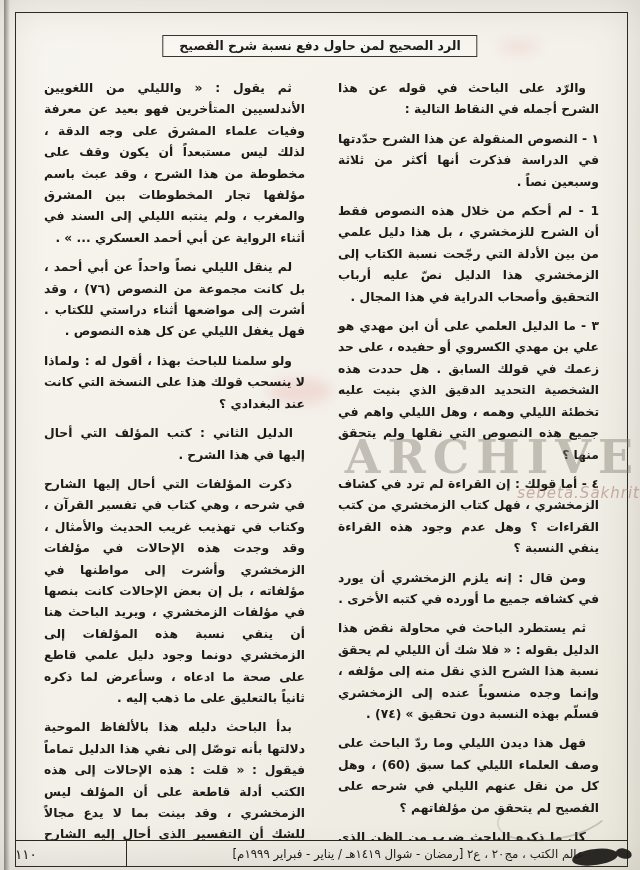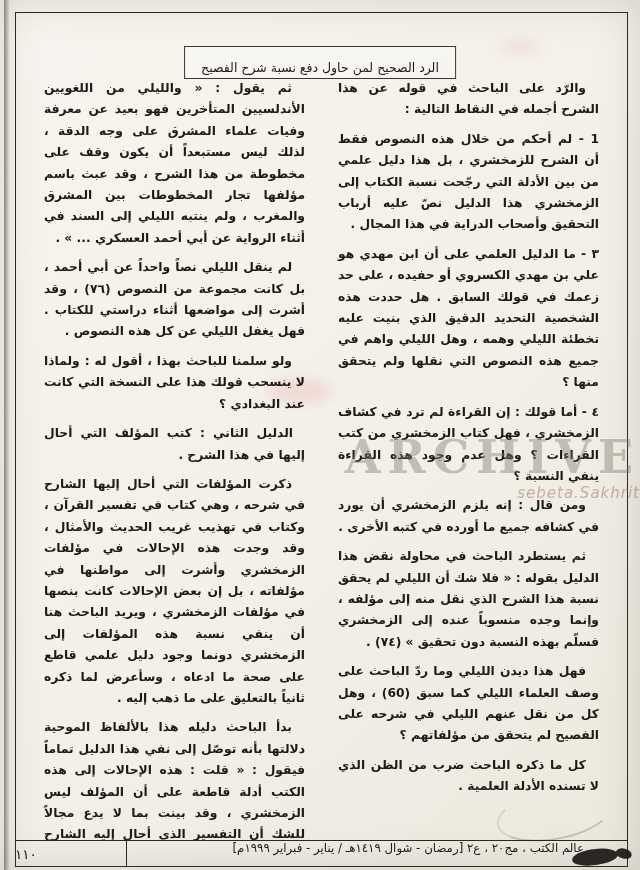--- a/index.html
+++ b/index.html
@@ -14,23 +14,23 @@
   }
   .edge-left {
     position:absolute; left:4px; top:0; bottom:0; width:6px;
     background:linear-gradient(to right, rgba(60,55,48,.55), rgba(60,55,48,0));
   }
   .frame {
     position:absolute; top:12px; left:15px; right:12px; bottom:3px;
     border:1.6px solid #2a2722; pointer-events:none;
   }
   .title-box {
-    position:absolute; top:46px; left:50%; transform:translateX(-50%);
-    border:1.2px solid #3a362f; padding:13px 16px 3px 16px;
-    font-weight:normal; font-size:12.5px; white-space:nowrap; direction:rtl;
+    position:absolute; top:35px; left:50%; transform:translateX(-50%);
+    border:1.2px solid #3a362f; padding:2px 16px 3px 16px;
+    font-weight:bold; font-size:12.5px; white-space:nowrap; direction:rtl;
     background:rgba(255,255,255,.25);
   }
   .col {
     position:absolute; top:70px; height:770px; width:277px;
     direction:rtl; text-align:justify; font-size:12.3px; line-height:21.4px;
     overflow:hidden; z-index:1;
   }
   .col-right { right:33px; }
   .col-left  { left:36px;  }
   .col p { margin:8px;font-weight:bold; }
@@ -54,21 +54,21 @@
   .s2 { left:498px; top:40px;  width:42px; height:14px; background:rgba(228,150,150,.18); }
   .swirl {
     position:absolute; right:28px; bottom:30px; width:112px; height:46px;
     border:2.5px solid transparent;
     border-bottom-color:rgba(110,105,95,.32);
     border-left-color:rgba(110,105,95,.18);
     border-radius:50%; transform:rotate(-10deg); z-index:2; pointer-events:none;
   }
   .footer {
     position:absolute; left:15px; right:12px; bottom:3px; height:26px;
-    border-top:1.6px solid #2a2722; display:flex; 
+    border-top:1.6px solid #2a2722; display:flex; align-items:center;
     font-size:12.5px; z-index:3; background:transparent;
   }
   .pagenum {
     width:112px; height:100%; box-sizing:border-box;
     display:flex; align-items:center; justify-content:flex-end;
     padding-right:8px; border-right:1.3px solid #2a2722;
     font-size:13.5px; direction:rtl;
   }
   .citation {
     flex:1; direction:rtl; text-align:right;
@@ -95,20 +95,21 @@
   <div class="smudge s1"></div>
   <div class="smudge s2"></div>
   <div class="frame"></div>
 
   <div class="title-box">
     <span>الرد الصحيح لمن حاول دفع نسبة شرح الفصيح</span>
   </div>
 
   <div class="col col-right">
     <p class="para">والرّد على الباحث في قوله عن هذا الشرح أجمله في النقاط التالية :</p>
+    <p class="item">١ - النصوص المنقولة عن هذا الشرح حدّدتها في الدراسة فذكرت أنها أكثر من ثلاثة وسبعين نصاً .</p>
     <p class="item">1 - لم أحكم من خلال هذه النصوص فقط أن الشرح للزمخشري ، بل هذا دليل علمي من بين الأدلة التي رجّحت نسبة الكتاب إلى الزمخشري هذا الدليل نصّ عليه أرباب التحقيق وأصحاب الدراية في هذا المجال .</p>
     <p class="item">٣ - ما الدليل العلمي على أن ابن مهدي هو علي بن مهدي الكسروي أو حفيده ، على حد زعمك في قولك السابق . هل حددت هذه الشخصية التحديد الدقيق الذي بنيت عليه تخطئة الليلي وهمه ، وهل الليلي واهم في جميع هذه النصوص التي نقلها ولم يتحقق منها ؟</p>
     <p class="item">٤ - أما قولك : إن القراءة لم ترد في كشاف الزمخشري ، فهل كتاب الزمخشري من كتب القراءات ؟ وهل عدم وجود هذه القراءة ينفي النسبة ؟</p>
     <p class="para">ومن قال : إنه يلزم الزمخشري أن يورد في كشافه جميع ما أورده في كتبه الأخرى .</p>
     <p class="para">ثم يستطرد الباحث في محاولة نقض هذا الدليل بقوله : « فلا شك أن الليلي لم يحقق نسبة هذا الشرح الذي نقل منه إلى مؤلفه ، وإنما وجده منسوباً عنده إلى الزمخشري فسلّم بهذه النسبة دون تحقيق » (٧٤) .</p>
     <p class="para">فهل هذا ديدن الليلي وما ردّ الباحث على وصف العلماء الليلي كما سبق (60) ، وهل كل من نقل عنهم الليلي في شرحه على الفصيح لم يتحقق من مؤلفاتهم ؟</p>
     <p class="para">كل ما ذكره الباحث ضرب من الظن الذي لا تسنده الأدلة العلمية .</p>
   </div>
 
   <div class="col col-left">

